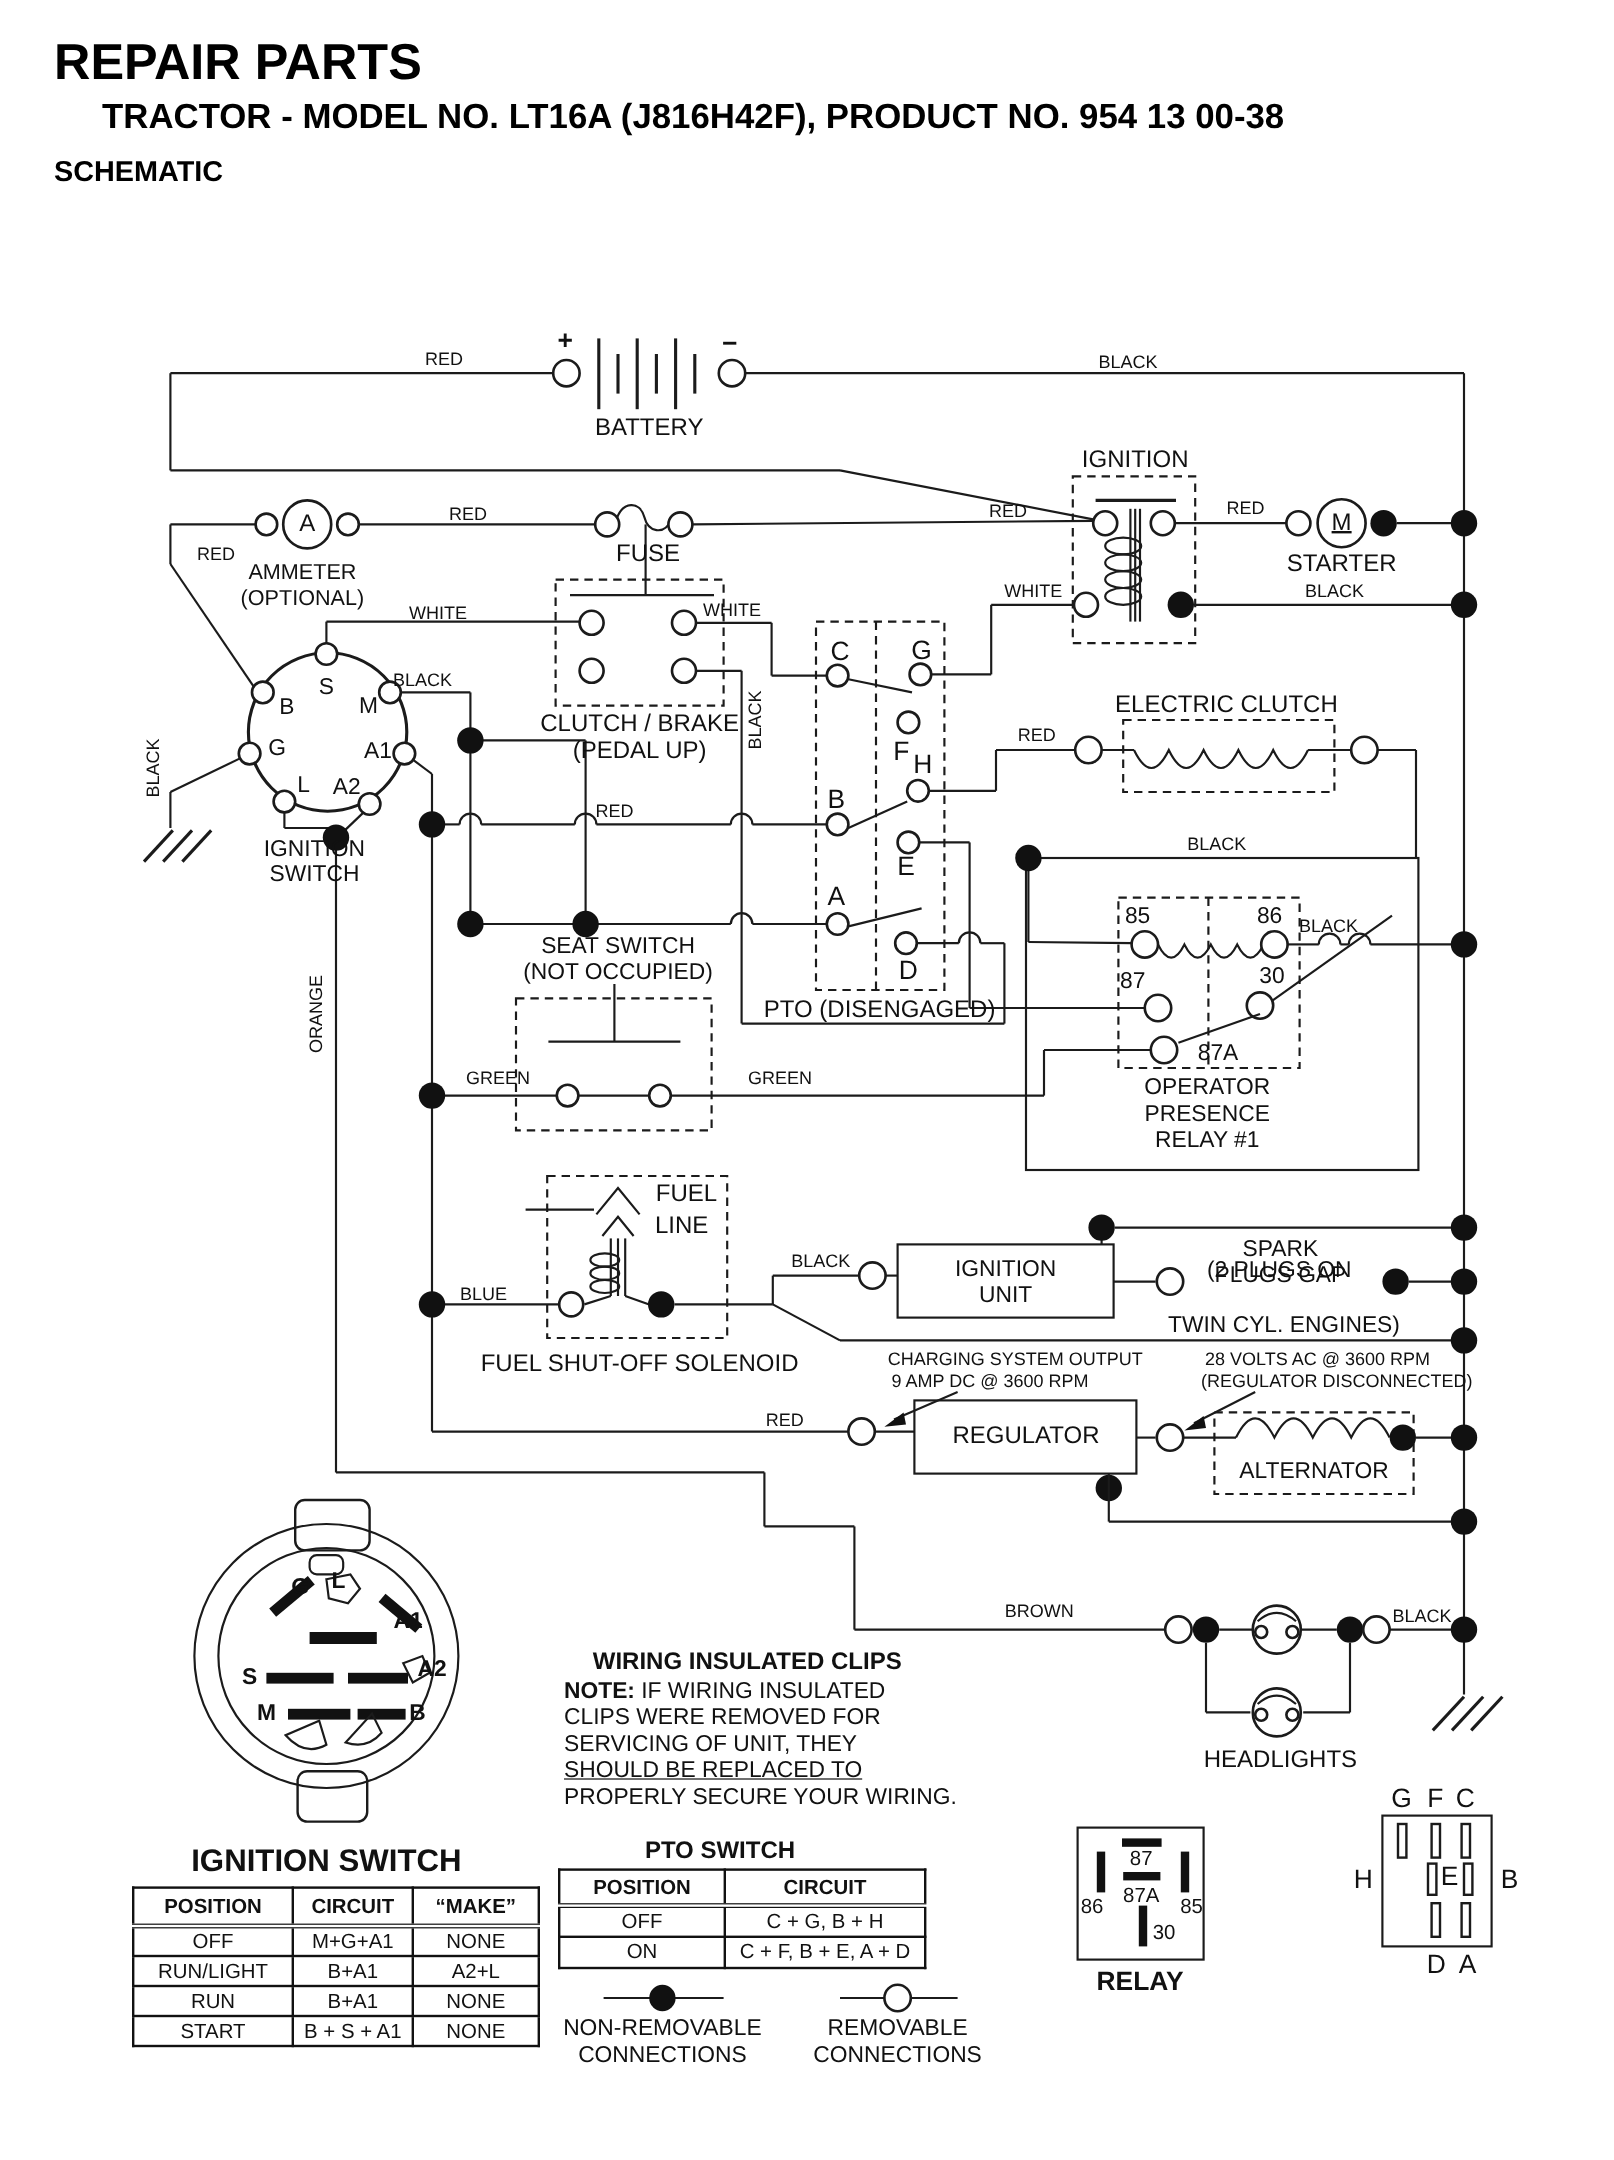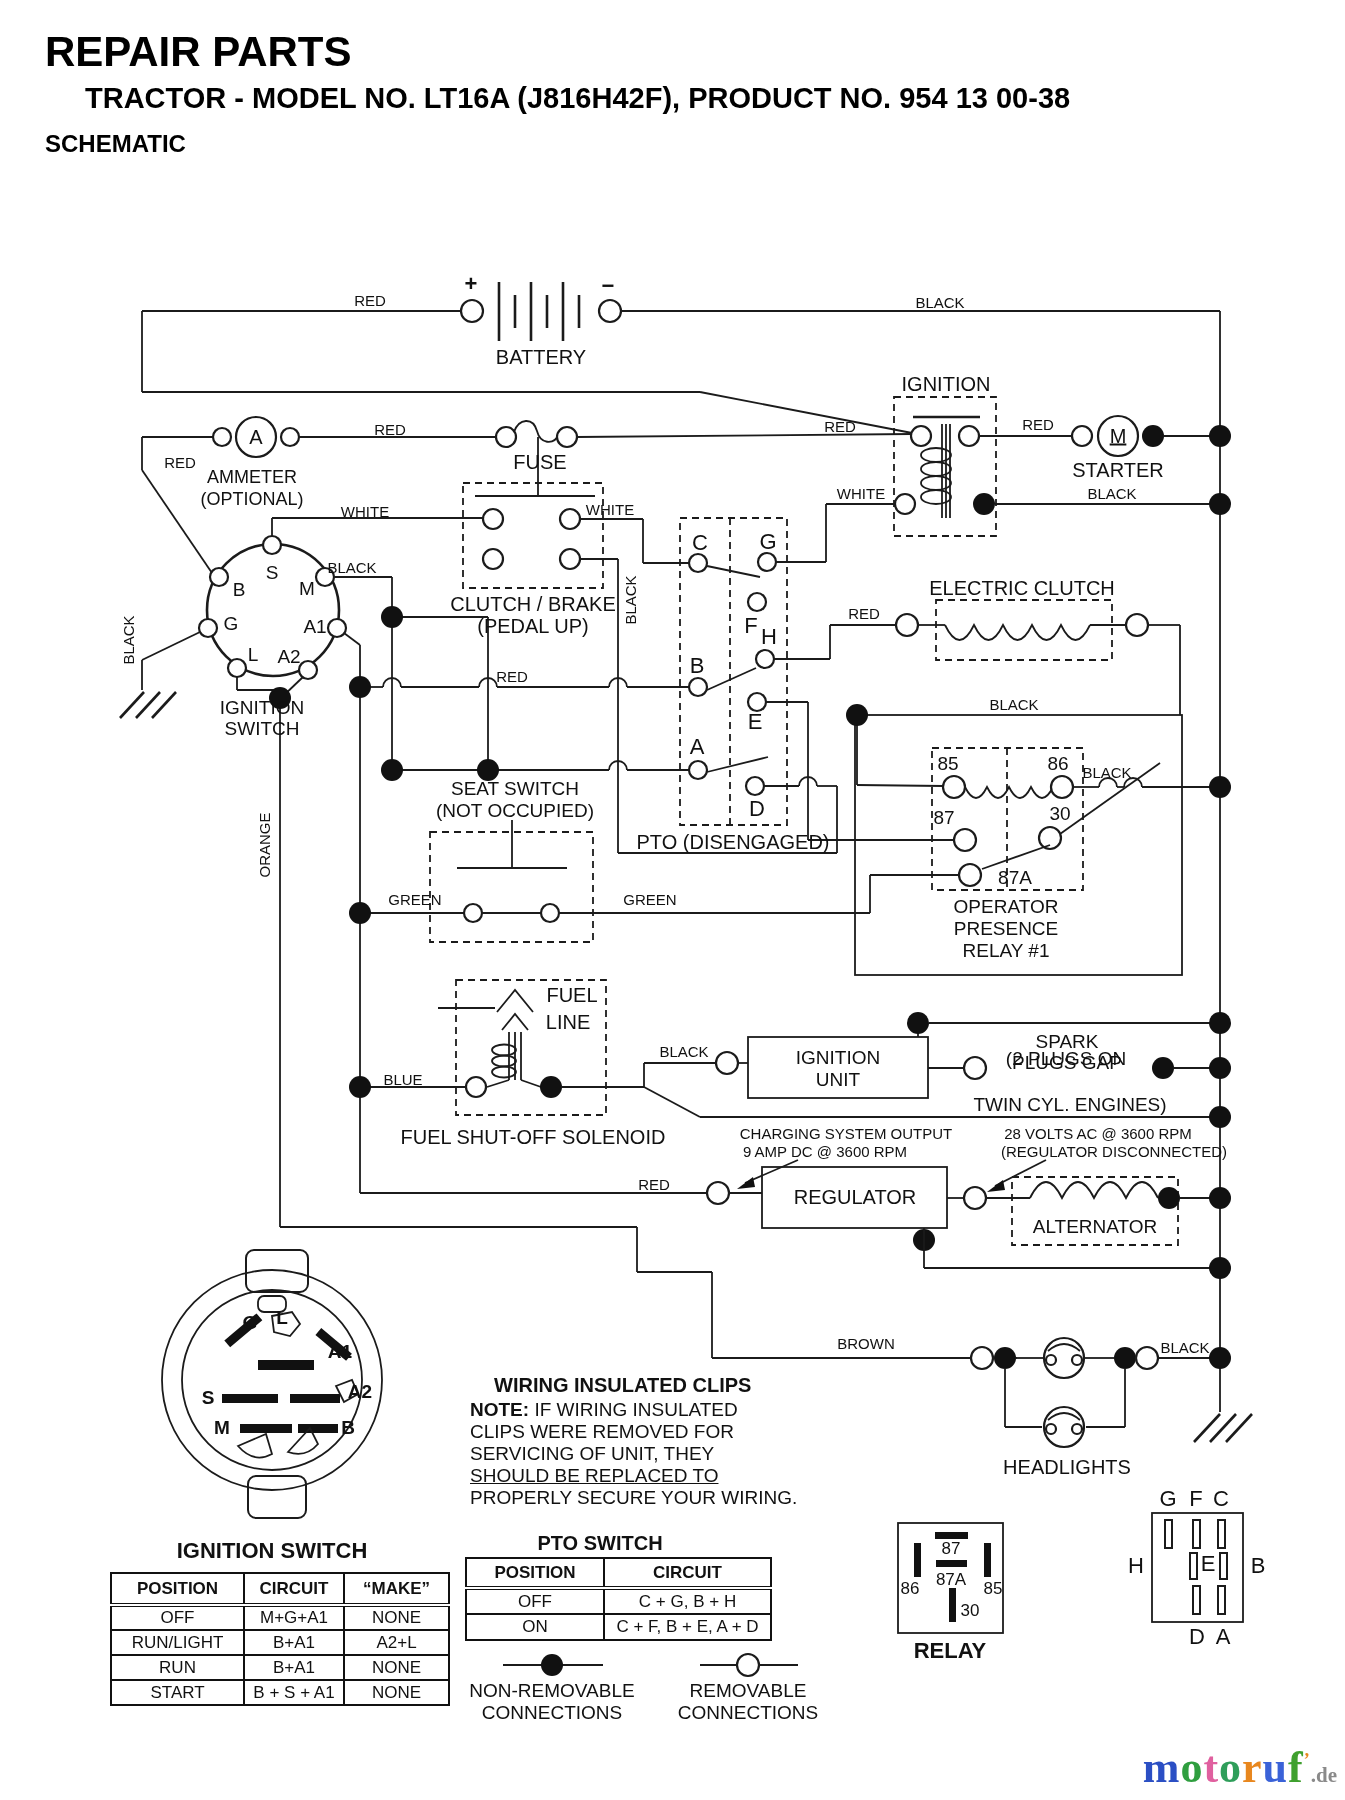--- a/index.html
+++ b/index.html
@@ -14,21 +14,21 @@
   .pin{fill:#111;stroke:none;}
   .slot{fill:#fff;stroke:#1b1b1b;stroke-width:2;}
   .t{position:absolute;white-space:nowrap;transform:translate(-50%,-50%);color:#111;}
   .tl{position:absolute;white-space:nowrap;font-weight:bold;color:#000;}
   .s15{font-size:15px;}
   .s17{font-size:17px;}
   .s18{font-size:18px;}
   .s19{font-size:19px;}
   .s20{font-size:20px;}
   .s22{font-size:22px;}
-  .s26{font-size:22px;}
+  .s26{font-size:26px;}
   .b{font-weight:bold;}
   .u{text-decoration:underline;}
   .rot{transform:translate(-50%,-50%) rotate(-90deg);}
   table{border-collapse:collapse;position:absolute;background:#fff;}
   td,th{border:2px solid #111;text-align:center;font-size:17px;padding:0 4px;}
   th{font-weight:bold;}
   .hdrrow th{border-bottom:4px double #111;}
   #logo{position:absolute;right:8px;top:1742px;font-family:"Liberation Serif",serif;
         font-weight:bold;font-size:44px;letter-spacing:1px;}
   #logo .de{font-size:21px;color:#8a8a8a;letter-spacing:0;}
@@ -571,15 +571,14 @@
 
   <div class="t s22" style="left:1168px;top:1499px;">G</div>
   <div class="t s22" style="left:1196px;top:1499px;">F</div>
   <div class="t s22" style="left:1221px;top:1499px;">C</div>
   <div class="t s22" style="left:1136px;top:1566px;">H</div>
   <div class="t s22" style="left:1208px;top:1564px;">E</div>
   <div class="t s22" style="left:1258px;top:1566px;">B</div>
   <div class="t s22" style="left:1197px;top:1637px;">D</div>
   <div class="t s22" style="left:1223px;top:1637px;">A</div>
 
-  <div id="logo"><span style="color:#2b4fc4">m</span><span style="color:#2f9e3f">o</span><span style="color:#e0609f">t</span><span style="color:#2f9e5a">o</span><span style="color:#e8871e">r</span><span style="color:#3a62d8">u</span><span style="color:#3fa02e">f</span><span class="tick">’</span><span class="de">.de</span></div>
 
 </div>
 
 </body></html>

